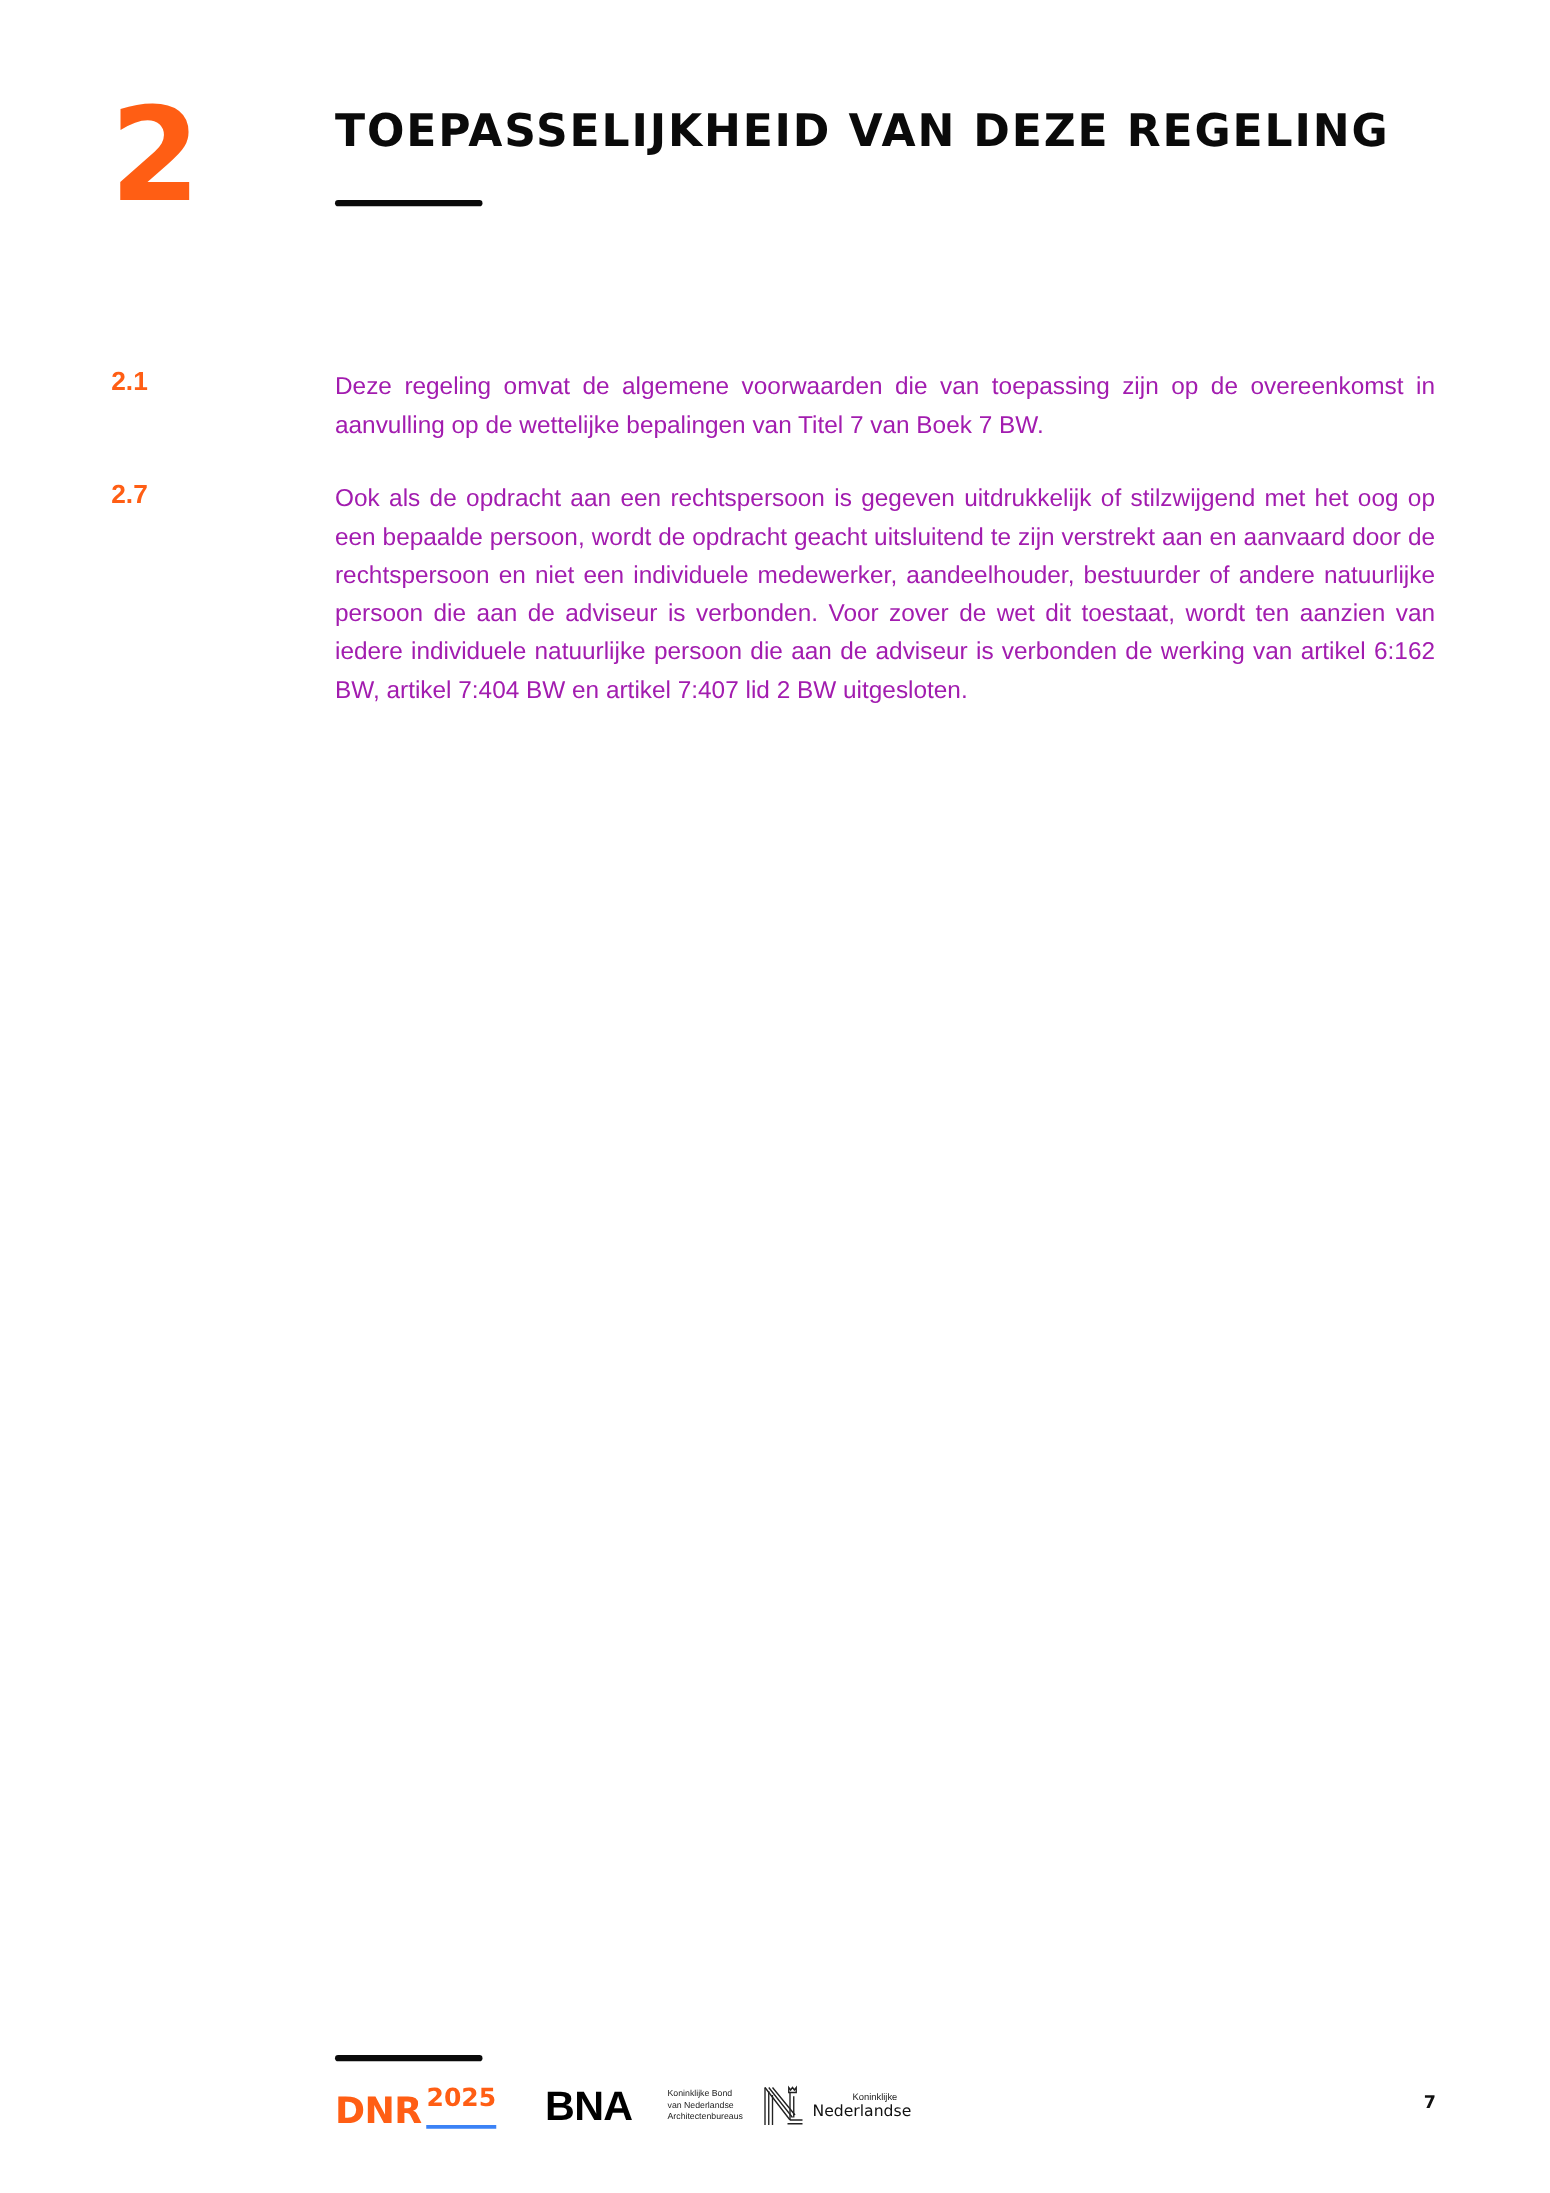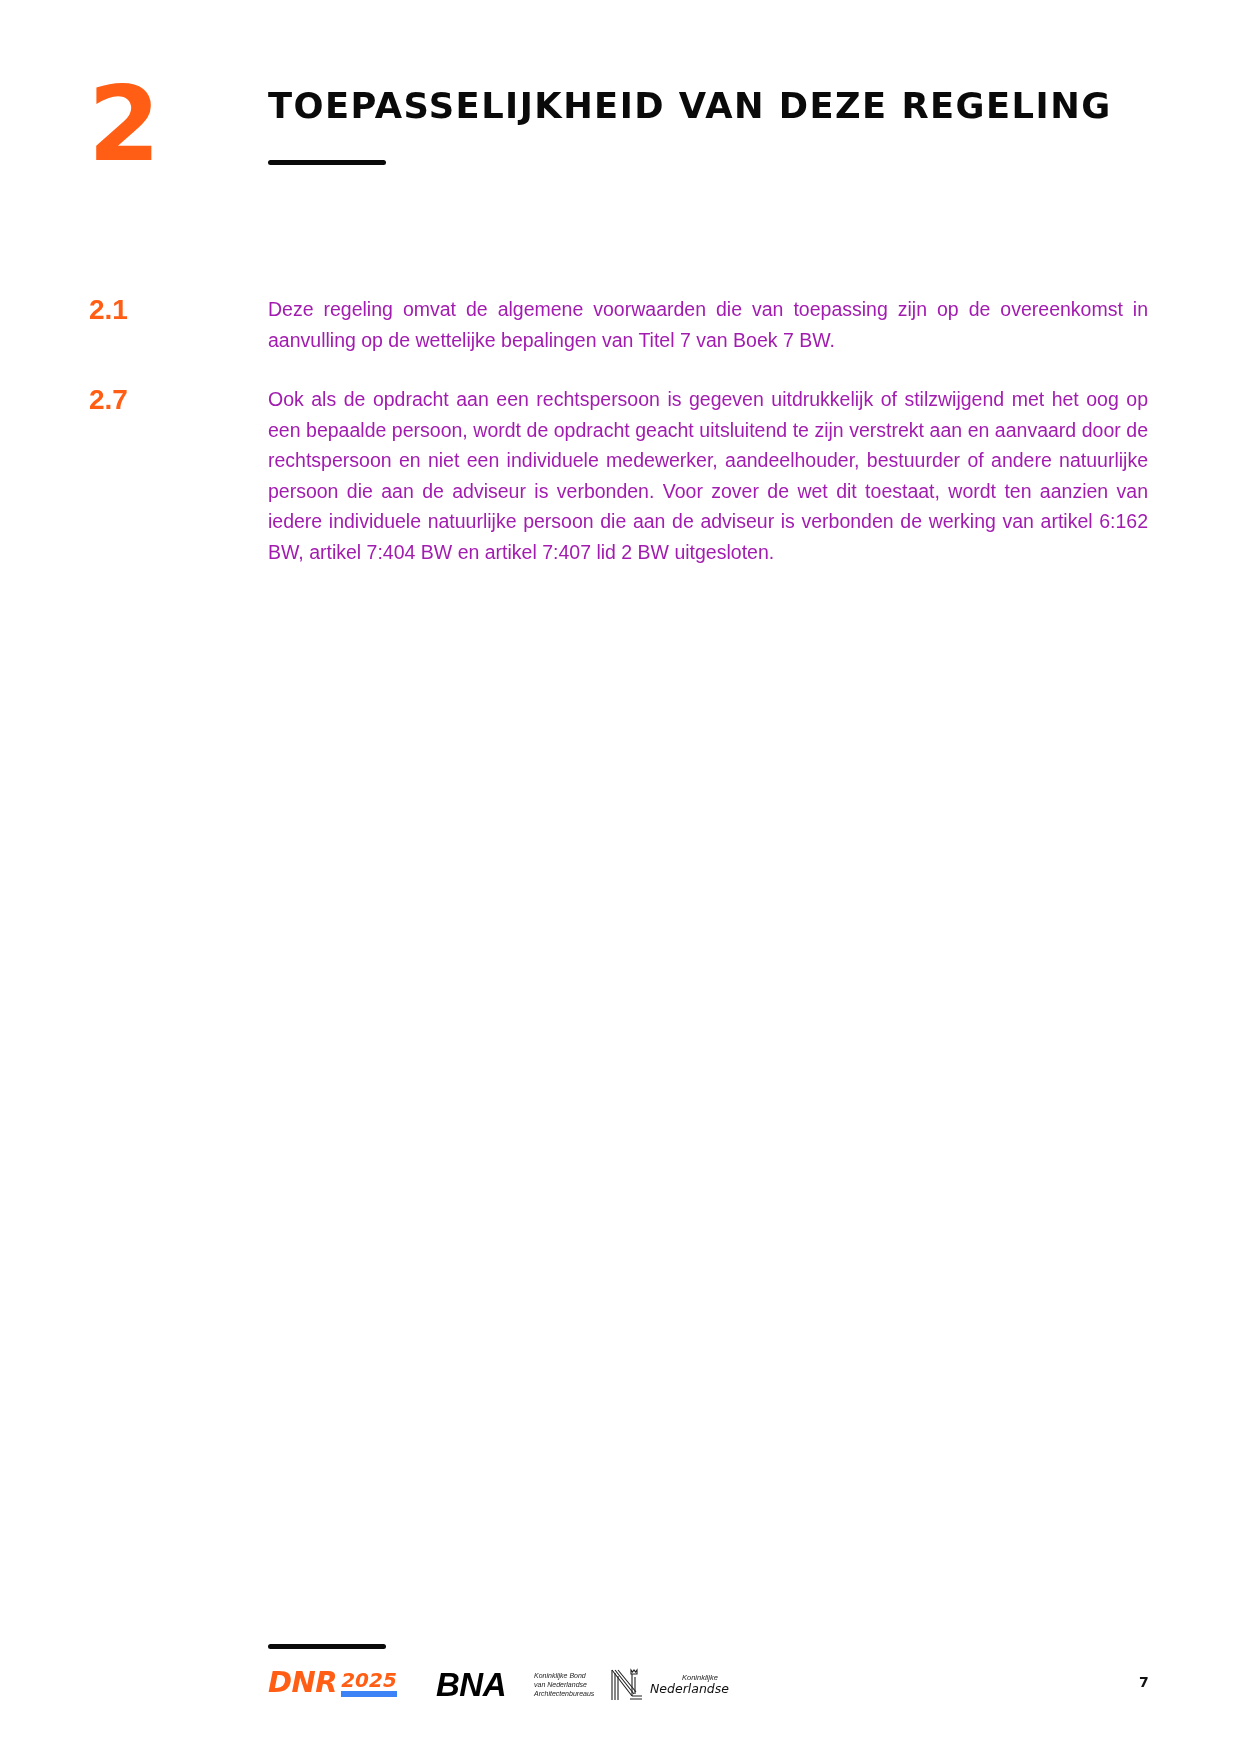--- a/index.html
+++ b/index.html
@@ -7,31 +7,31 @@
            font-family: "DejaVu Sans", "Liberation Sans", sans-serif; color: #111111; }
     .chapter-number { position: absolute; left: 88px; top: 72px; font-size: 104px; font-weight: bold;
            color: #ff5e14; line-height: 1; font-family: "DejaVu Sans", sans-serif; }
     .chapter-title { position: absolute; left: 268px; top: 86px; font-size: 36px; font-weight: bold;
            letter-spacing: 1.5px; color: #0a0a0a; margin: 0; line-height: 1.1;
            font-family: "DejaVu Sans", sans-serif; transform: scaleX(0.98); transform-origin: left; }
     .rule { position: absolute; left: 268px; width: 118px; height: 5px; background: #0a0a0a; border-radius: 3px; }
     .rule.top { top: 160px; }
     .rule.bottom { top: 1644px; }
     .article { position: absolute; left: 0; width: 1240px; }
-    .article .num { position: absolute; left: 89px; top: 0; color: #ff5e14; font-size: 28px; font-weight: bold;
+    .article .num { position: absolute; left: 89px; top: 0; color: #ff5e14; font-size: 21px; font-weight: bold;
            font-family: "Liberation Sans", sans-serif; }
     .article .text { position: absolute; left: 268px; width: 880px; font-size: 19.5px; line-height: 30.5px;
            text-align: justify; font-family: "Liberation Sans", sans-serif; color: #a21caf; margin: 0; }
     #art-1 { top: 294px; }
     #art-2 { top: 384px; }
-    .footer-logo { position: absolute; top: 1668px; font-style: italic; }
+    .footer-logo { position: absolute; top: 1668px; }
     .dnr { left: 268px; color: #ff5e14; font-family: "DejaVu Sans", sans-serif; font-weight: bold;
            display: flex; align-items: flex-end; }
     .dnr .dnr-word { font-size: 29px; letter-spacing: -0.5px; line-height: 1; }
-    .dnr .dnr-year { font-size: 20px; margin-left: 4px; border-bottom: 6px solid #3b82f6; line-height: 1; padding-bottom: 1px; }
+    .dnr .dnr-year { font-size: 20px; margin-left: 4px; border-bottom: 3px solid #3b82f6; line-height: 1; padding-bottom: 12px; }
     .bna { left: 436px; display: flex; align-items: center; gap: 23px; }
     .bna .bna-word { font-family: "Liberation Sans", sans-serif; font-weight: bold; font-size: 33px; letter-spacing: -0.5px; color: #000; line-height: 1; }
     .bna .bna-sub { font-family: "Liberation Sans", sans-serif; font-size: 7px; line-height: 9px; margin-left: 5px; color: #222; }
     .nli { left: 610px; top: 1668px; display: flex; align-items: center; }
     .nli svg { display: block; }
     .nli .nli-text { margin-left: 6px; display: flex; flex-direction: column; }
     .nli .nli-small { font-family: "Liberation Sans", sans-serif; font-size: 7.5px; color: #222; line-height: 1; margin-left: 32px; }
     .nli .nli-big { font-family: "DejaVu Sans", sans-serif; font-size: 12.5px; color: #111; line-height: 1.1; }
     .page-number { position: absolute; left: 1139px; top: 1674px; font-size: 14px; font-weight: bold;
            font-family: "DejaVu Sans", sans-serif; color: #111; }

